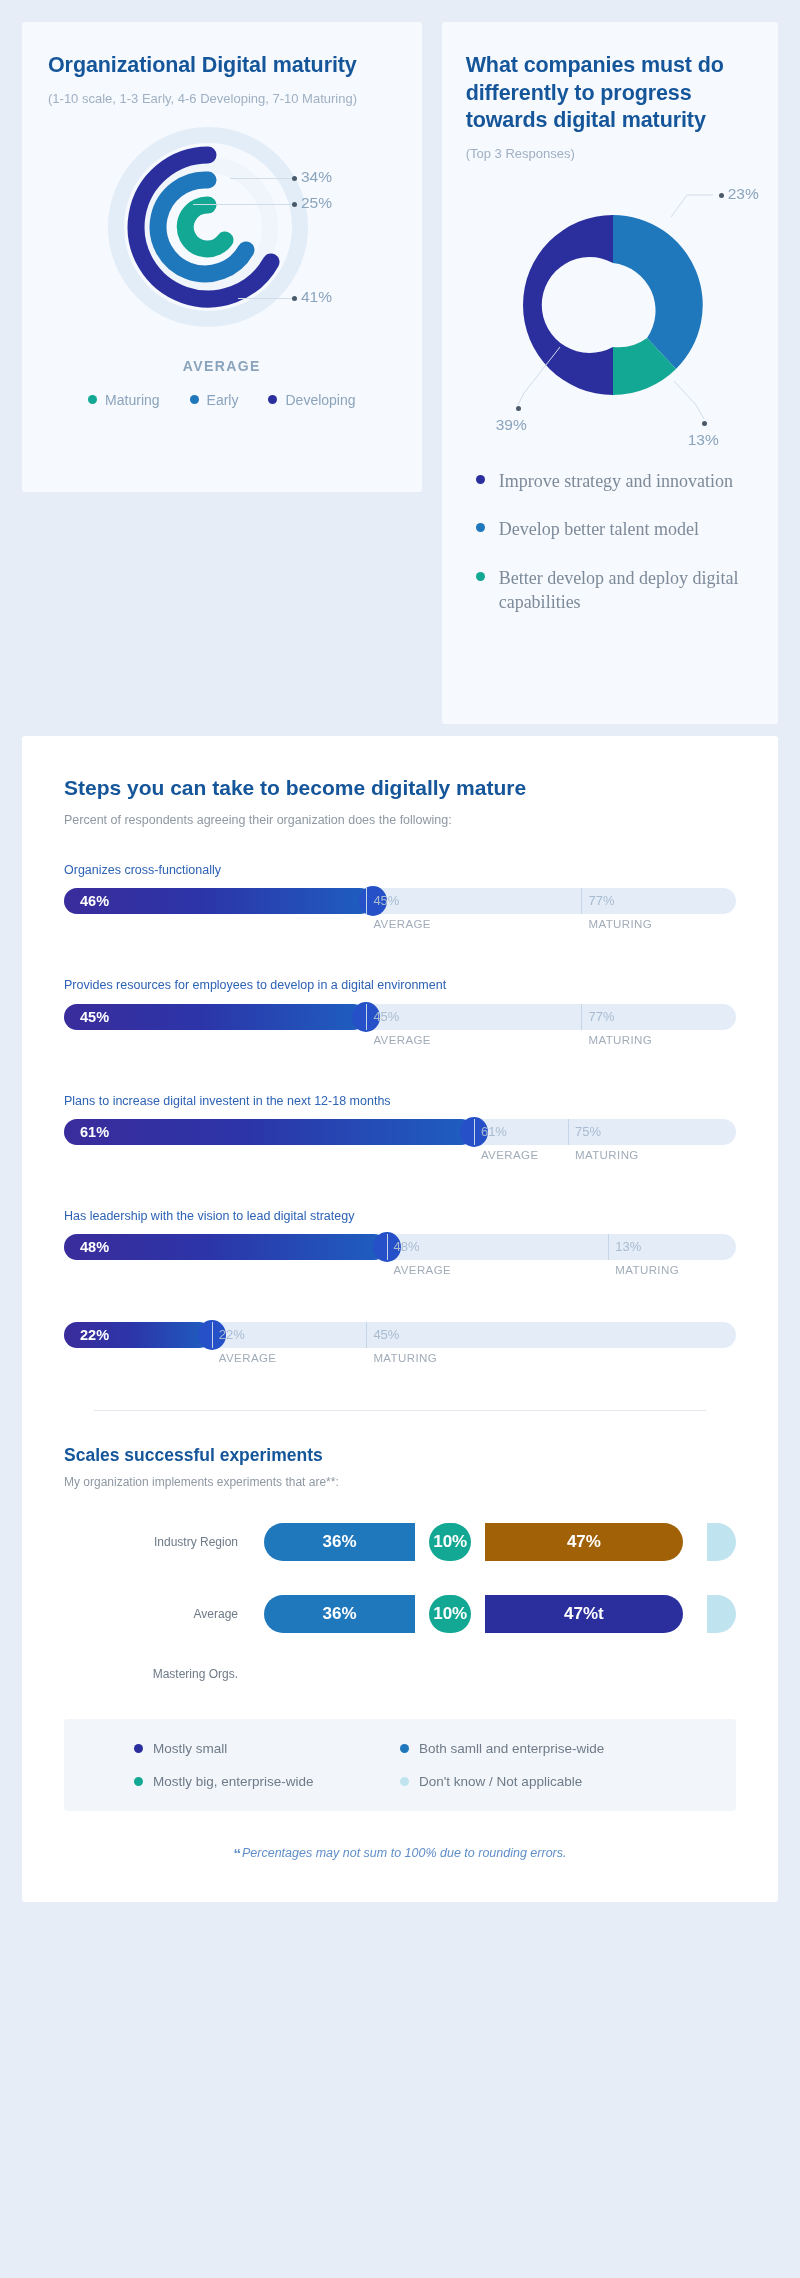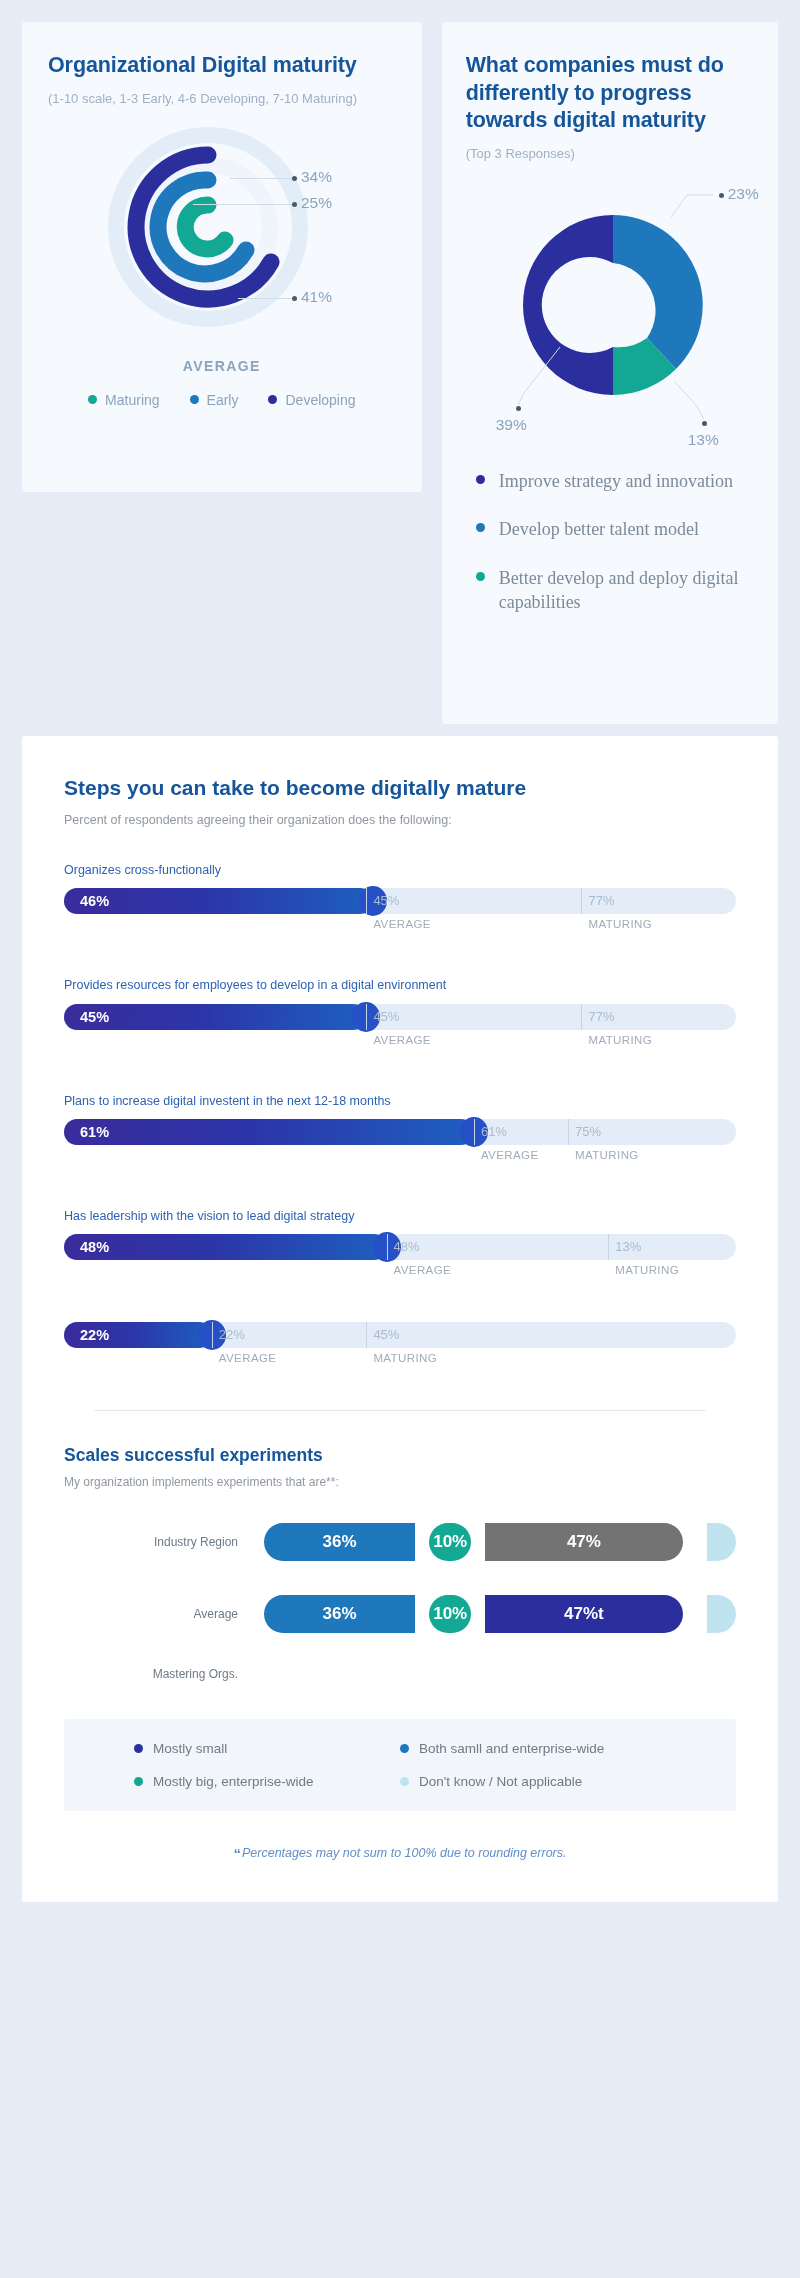--- a/index.html
+++ b/index.html
@@ -477,21 +477,21 @@
   <div class="scales">
     <div class="scales-title">Scales successful experiments</div>
     <div class="scales-sub">My organization implements experiments that are**:</div>
 
     <div id="scales-container">
         <div class="sbar-row">
           <div class="sbar-label">Industry Region</div>
           <div class="sbar">
             <div class="seg s1" style="width: 36%; background: rgb(31, 119, 188);">36%</div>
             <div class="seg s2" style="width: 10%; background: rgb(18, 168, 147);">10%</div>
-            <div class="seg s3" style="width: 47%; background: #737373;">47%</div>
+            <div class="seg s3" style="width: 47%; background: #a16207;">47%</div>
             <div class="seg s4" style="width: 7%; background: rgb(191, 228, 239);"></div>
           </div>
         </div>
         <div class="sbar-row">
           <div class="sbar-label">Average</div>
           <div class="sbar">
             <div class="seg s1" style="width: 36%; background: rgb(31, 119, 188);">36%</div>
             <div class="seg s2" style="width: 10%; background: rgb(18, 168, 147);">10%</div>
             <div class="seg s3" style="width: 47%; background: rgb(43, 47, 158);">47%t</div>
             <div class="seg s4" style="width: 7%; background: rgb(191, 228, 239);"></div>

